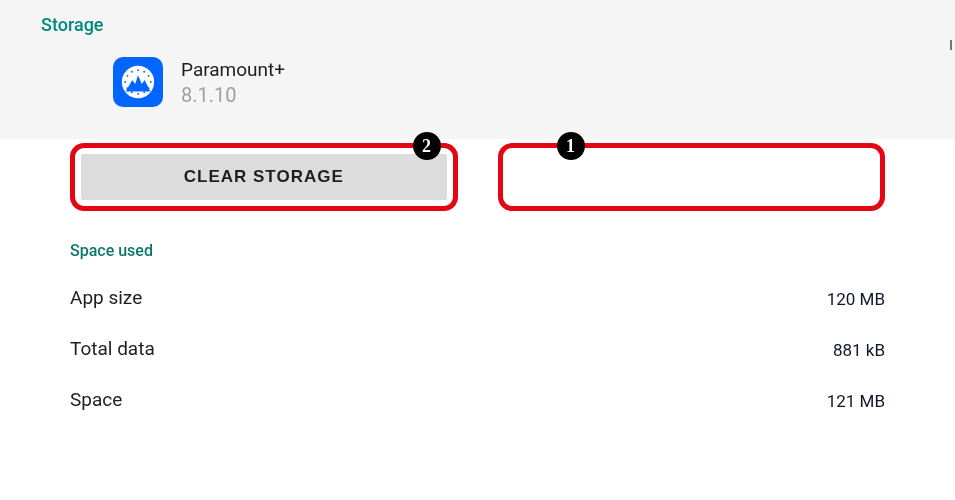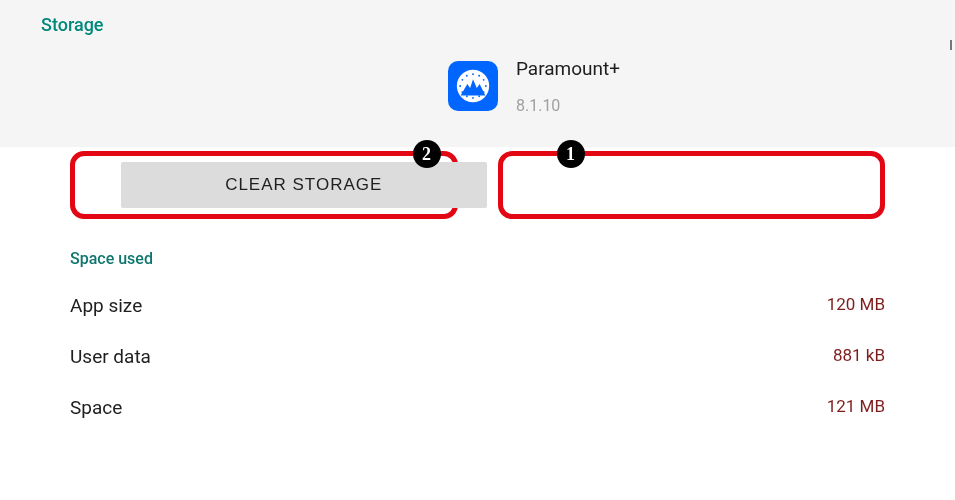--- a/index.html
+++ b/index.html
@@ -20,36 +20,35 @@
   .page-title {
     font-size: 18px;
     font-weight: 500;
     color: #00897b;
     padding: 14px 6px 4px 6px;
   }
   .app-row {
     display: flex;
     align-items: center;
     padding: 18px 0 0 78px;
-    justify-content: center;
   }
   .app-icon {
     width: 50px;
     height: 50px;
     border-radius: 10px;
     background: #0066ff;
     display: flex;
     align-items: center;
     justify-content: center;
     flex-shrink: 0;
   }
   .app-icon svg { width: 38px; height: 38px; display: block; }
   .app-meta { margin-left: 18px; }
   .app-name { font-size: 19px; color: #1f1f1f; }
-  .app-version { font-size: 16px; color: #a0a0a0; margin-top: 16px; }
+  .app-version { font-size: 20px; color: #a0a0a0; margin-top: 2px; }
   .side-tick {
     position: absolute;
     right: 3px;
     top: 40px;
     width: 2px;
     height: 10px;
     background: #777;
   }
   .button-row {
     display: flex;
@@ -65,26 +64,25 @@
     padding: 6px;
     background: #fff;
   }
   .action-btn {
     width: 100%;
     height: 46px;
     background: #dcdcdc;
     border: none;
     border-radius: 2px;
     font-size: 17px;
-    font-weight: 400;
+    font-weight: 700;
     letter-spacing: 1px;
     color: #1f1f1f;
     cursor: pointer;
     text-transform: uppercase;
-    margin-left: 40px;
   }
   .badge {
     position: absolute;
     width: 28px;
     height: 28px;
     border-radius: 50%;
     background: #000;
     color: #fff;
     font-size: 18px;
     font-weight: 700;
@@ -101,27 +99,27 @@
   }
   .section-label {
     font-size: 16px;
     font-weight: 500;
     color: #0f766e;
     margin-bottom: 12px;
   }
   .stat-row {
     display: flex;
     justify-content: space-between;
-    align-items: flex-start;
+    align-items: flex-end;
     padding: 14px 0;
     font-size: 19px;
     color: #1f1f1f;
   }
   .stat-value {
-    color: #7f1d1d;
+    color: #0f172a;
     font-size: 17px;
   }
 </style>
 </head>
 <body>
 
 <div class="header-area">
   <div class="page-title">Storage</div>
   <div class="side-tick"></div>
 
@@ -164,20 +162,20 @@
 </div>
 
 <div class="section">
   <div class="section-label">Space used</div>
 
   <div class="stat-row">
     <span>App size</span>
     <span class="stat-value">120 MB</span>
   </div>
   <div class="stat-row">
-    <span>User data</span>
+    <span>Total data</span>
     <span class="stat-value">881 kB</span>
   </div>
   <div class="stat-row">
     <span>Space</span>
     <span class="stat-value">121 MB</span>
   </div>
 </div>
 
 </body></html>

